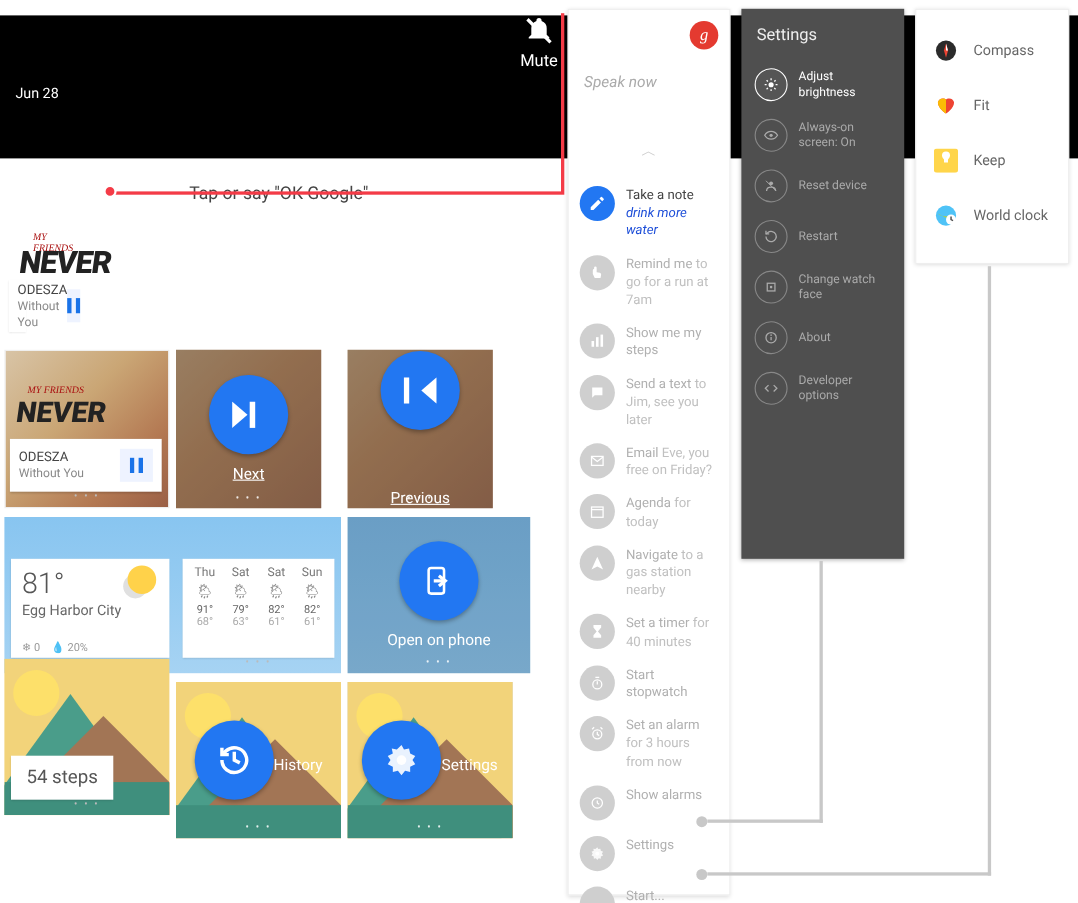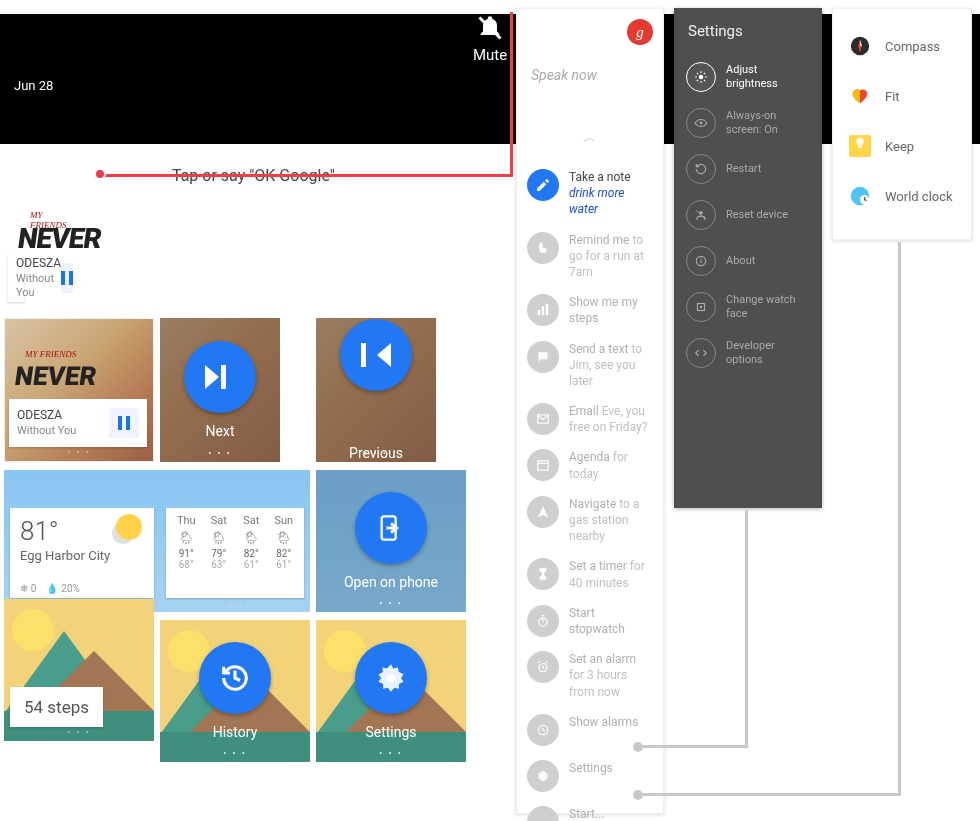--- a/index.html
+++ b/index.html
@@ -83,23 +83,24 @@
 
   
   .clock-tile2 {
     left: 4px; top: 318px; height: 144px;
     background: linear-gradient(135deg,#d8c4a6,#caa675 40%,#b37852 75%,#9a5f45);
   }
 
   
   .action-tile {
     background: linear-gradient(135deg,#b1936f,#a77a52 40%,#8f5f44);
-    position: absolute; width:120px; height:144px;
+    position: absolute; width:132px; height:144px;
     display:flex; flex-direction:column; align-items:center; justify-content:center;
     color:#fff;
+    text-decoration:underline;
   }
   .action-tile::before{
     content:""; position:absolute; inset:0; background:rgba(110,90,75,0.35);
   }
   .blue-circle {
     width:72px; height:72px; border-radius:50%; background:#2277f2;
     display:flex; align-items:center; justify-content:center; z-index:1;
     box-shadow:0 2px 4px rgba(0,0,0,0.3);
   }
   .action-tile .cap { margin-top:10px; font-size:14px; z-index:1; }
@@ -136,21 +137,21 @@
     display:flex; padding:6px 4px; gap:0;
   }
   .fc-col { flex:1; text-align:center; font-size:10px; color:#888; }
   .fc-col .day { font-size:11px; color:#777; }
   .fc-col .hi { color:#666; margin-top:2px;}
   .fc-col .lo { color:#aaa; }
   .fc-col .ic { font-size:13px; margin:3px 0; }
 
   
   .open-tile {
-    left:316px; top:470px; width:150px; height:142px;
+    left:316px; top:470px; width:166px; height:142px;
     position:absolute; background: linear-gradient(#6fa9d3,#7fb4d9);
     display:flex; flex-direction:column; align-items:center; justify-content:center; color:#fff;
   }
   .open-tile::before { content:""; position:absolute; inset:0; background:rgba(80,100,120,0.15);}
   .open-tile .cap { margin-top:10px; z-index:1; font-size:14px;}
 
   
   .poly-tile {
     position:absolute; width:150px; height:142px;
   }
@@ -162,21 +163,21 @@
   .poly-bg .sun { position:absolute; width:42px; height:42px; border-radius:50%; background:#fde06a; left:8px; top:10px;}
   .poly-bg .mtn1 { position:absolute; bottom:0; left:-20px; width:0;height:0; border-left:80px solid transparent; border-right:80px solid transparent; border-bottom:110px solid #4a9d8a;}
   .poly-bg .mtn2 { position:absolute; bottom:0; right:-30px; width:0;height:0; border-left:90px solid transparent; border-right:90px solid transparent; border-bottom:90px solid #a27555;}
   .poly-bg .ground { position:absolute; bottom:0; left:0; right:0; height:30px; background:#3f8f7d;}
   .steps-card {
     position:absolute; left:6px; bottom:14px;
     background:#fff; padding:10px 14px; font-size:17px; color:#555;
     box-shadow:0 1px 2px rgba(0,0,0,0.2);
   }
   .hist-tile, .set-tile {
-    display:flex; flex-direction:column; align-items:center; justify-content:center; color:#fff;
+    display:flex; flex-direction:row; align-items:center; justify-content:center; color:#fff;
   }
   .hist-tile::before, .set-tile::before { content:""; position:absolute; inset:0; background:rgba(90,100,80,0.3);}
   .hist-tile .cap, .set-tile .cap { margin-top:10px; z-index:1; font-size:14px;}
 
   
   .voice-col {
     position:absolute; left:516px; top:8px; width:148px; height:806px;
     background:#fff; box-shadow:0 1px 4px rgba(0,0,0,0.15);
     border:1px solid #eee;
   }
@@ -566,54 +567,54 @@
           <svg width="14" height="14" viewBox="0 0 24 24">
             <path fill="none" stroke="currentColor" stroke-width="2" d="M2 12s3.5-6 10-6 10 6 10 6-3.5 6-10 6S2 12 2 12z"></path>
             <circle cx="12" cy="12" r="2.5" fill="currentColor"></circle>
           </svg>
         </div>
         <div class="s-txt">Always-on screen: On</div>
       </div>
       <div class="s-item">
         <div class="s-ic">
           <svg width="14" height="14" viewBox="0 0 24 24">
-            <path fill="none" stroke="currentColor" stroke-width="2" d="M4 12a8 8 0 1 0 3-6.2L4 8"></path>
-            <polyline points="4,3 4,8 9,8" fill="none" stroke="currentColor" stroke-width="2"></polyline>
-          </svg>
-        </div>
-        <div class="s-txt">Restart</div>
-      </div>
-      <div class="s-item">
-        <div class="s-ic">
-          <svg width="14" height="14" viewBox="0 0 24 24">
             <circle cx="12" cy="8" r="3" fill="currentColor"></circle>
             <path d="M5 20c0-4 3-6 7-6s7 2 7 6" fill="none" stroke="currentColor" stroke-width="2"></path>
             <line x1="4" y1="4" x2="20" y2="20" stroke="currentColor" stroke-width="1.5"></line>
           </svg>
         </div>
         <div class="s-txt">Reset device</div>
       </div>
       <div class="s-item">
         <div class="s-ic">
           <svg width="14" height="14" viewBox="0 0 24 24">
+            <path fill="none" stroke="currentColor" stroke-width="2" d="M4 12a8 8 0 1 0 3-6.2L4 8"></path>
+            <polyline points="4,3 4,8 9,8" fill="none" stroke="currentColor" stroke-width="2"></polyline>
+          </svg>
+        </div>
+        <div class="s-txt">Restart</div>
+      </div>
+      <div class="s-item">
+        <div class="s-ic">
+          <svg width="14" height="14" viewBox="0 0 24 24">
+            <rect x="6" y="6" width="12" height="12" fill="none" stroke="currentColor" stroke-width="2"></rect>
+            <circle cx="12" cy="12" r="2" fill="currentColor"></circle>
+          </svg>
+        </div>
+        <div class="s-txt">Change watch face</div>
+      </div>
+      <div class="s-item">
+        <div class="s-ic">
+          <svg width="14" height="14" viewBox="0 0 24 24">
             <circle cx="12" cy="12" r="8" fill="none" stroke="currentColor" stroke-width="2"></circle>
             <line x1="12" y1="11" x2="12" y2="16" stroke="currentColor" stroke-width="2"></line>
             <circle cx="12" cy="8" r="1.2" fill="currentColor"></circle>
           </svg>
         </div>
         <div class="s-txt">About</div>
-      </div>
-      <div class="s-item">
-        <div class="s-ic">
-          <svg width="14" height="14" viewBox="0 0 24 24">
-            <rect x="6" y="6" width="12" height="12" fill="none" stroke="currentColor" stroke-width="2"></rect>
-            <circle cx="12" cy="12" r="2" fill="currentColor"></circle>
-          </svg>
-        </div>
-        <div class="s-txt">Change watch face</div>
       </div>
       <div class="s-item">
         <div class="s-ic">
           <svg width="14" height="14" viewBox="0 0 24 24">
             <path fill="none" stroke="currentColor" stroke-width="2" d="M8 7l-5 5 5 5M16 7l5 5-5 5"></path>
           </svg>
         </div>
         <div class="s-txt">Developer options</div>
       </div>
     </div>

